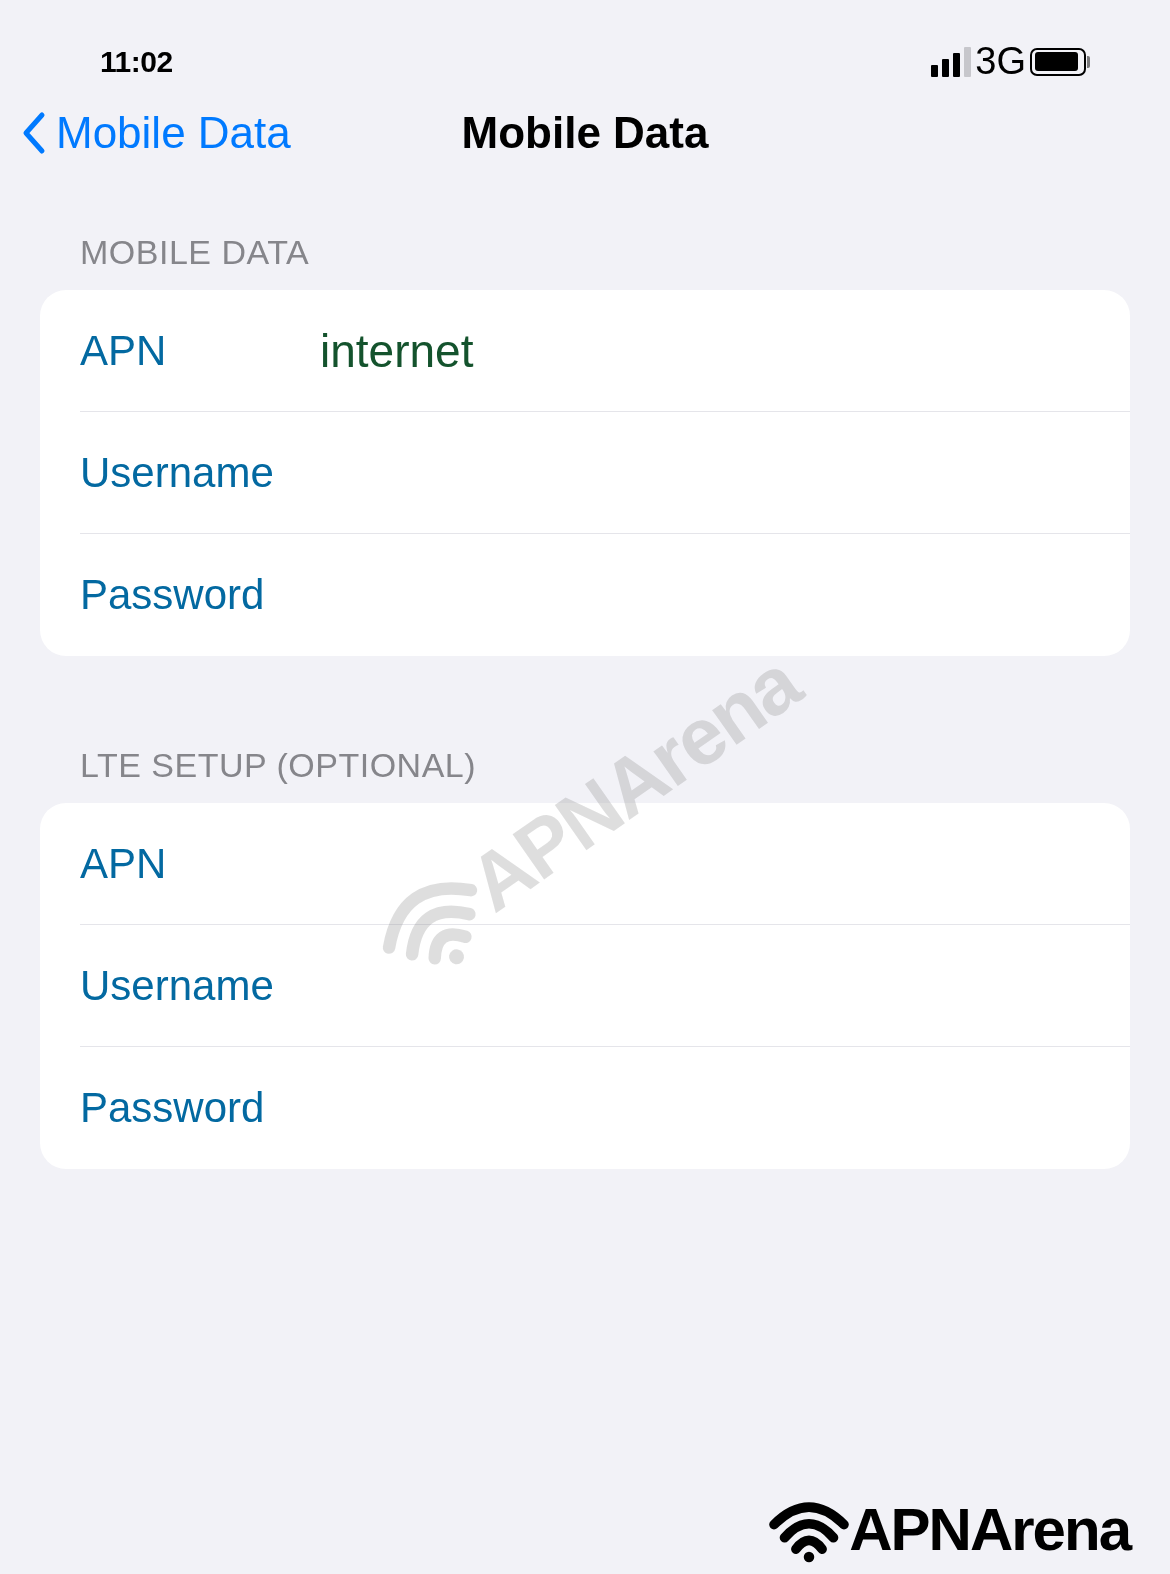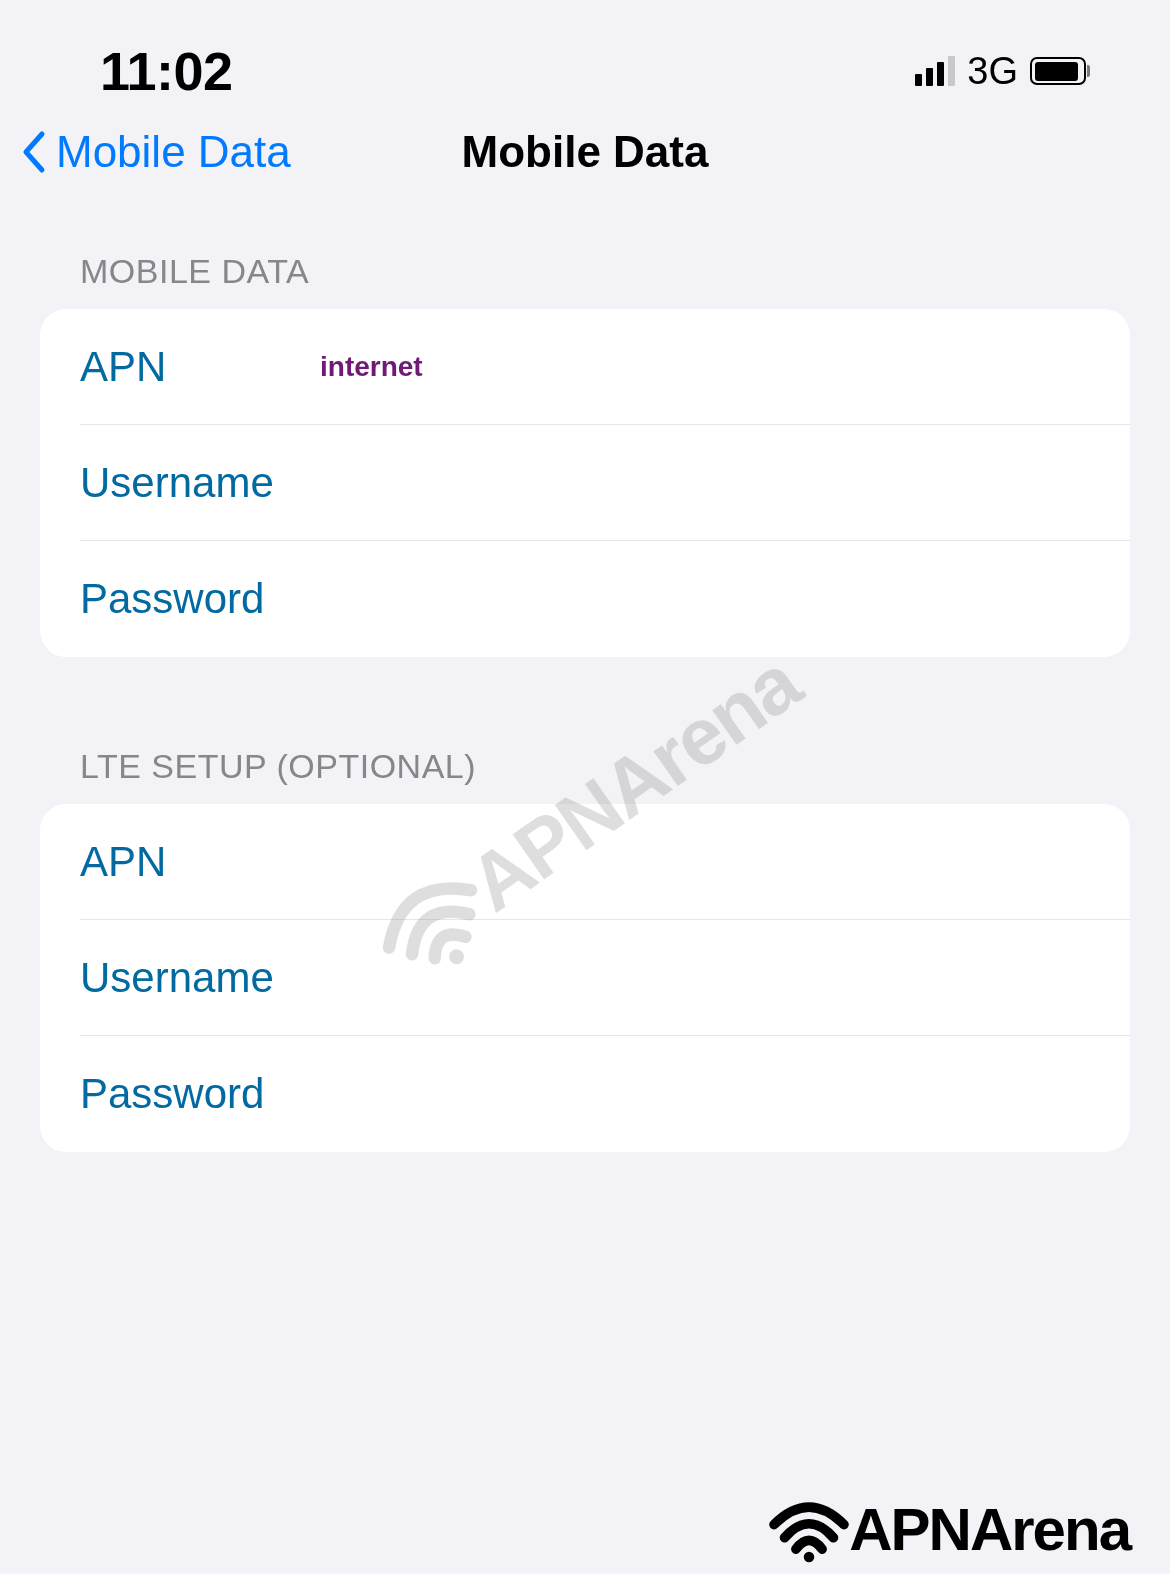--- a/index.html
+++ b/index.html
@@ -16,29 +16,28 @@
       position: relative;
       overflow: hidden;
     }
     .status-bar {
       display: flex;
       justify-content: space-between;
       align-items: center;
       padding: 40px 80px 30px 100px;
     }
     .status-time {
-      font-size: 54px;
+      font-size: 30px;
       font-weight: 600;
       color: #000;
       letter-spacing: -0.5px;
     }
     .status-right {
       display: flex;
       align-items: center;
-      gap: 8px;
     }
     .signal-bars {
       display: flex;
       align-items: flex-end;
       gap: 4px;
     }
     .signal-bar {
       width: 7px;
       background: #000;
       border-radius: 1px;
@@ -148,28 +147,28 @@
       background: #e5e5ea;
     }
     .row-label {
       font-size: 42px;
       color: #0369a1;
       width: 240px;
       flex-shrink: 0;
       font-weight: 400;
     }
     .row-input {
-      font-size: 28px;
-      color: #701a75;
+      font-size: 46px;
+      color: #14532d;
       border: none;
       outline: none;
       background: transparent;
       flex: 1;
       font-family: inherit;
-      font-weight: 700;
+      font-weight: 400;
     }
     .watermark-center {
       position: absolute;
       top: 52%;
       left: 50%;
       transform: translate(-50%, -50%) rotate(-35deg);
       display: flex;
       align-items: center;
       opacity: 0.25;
       pointer-events: none;

